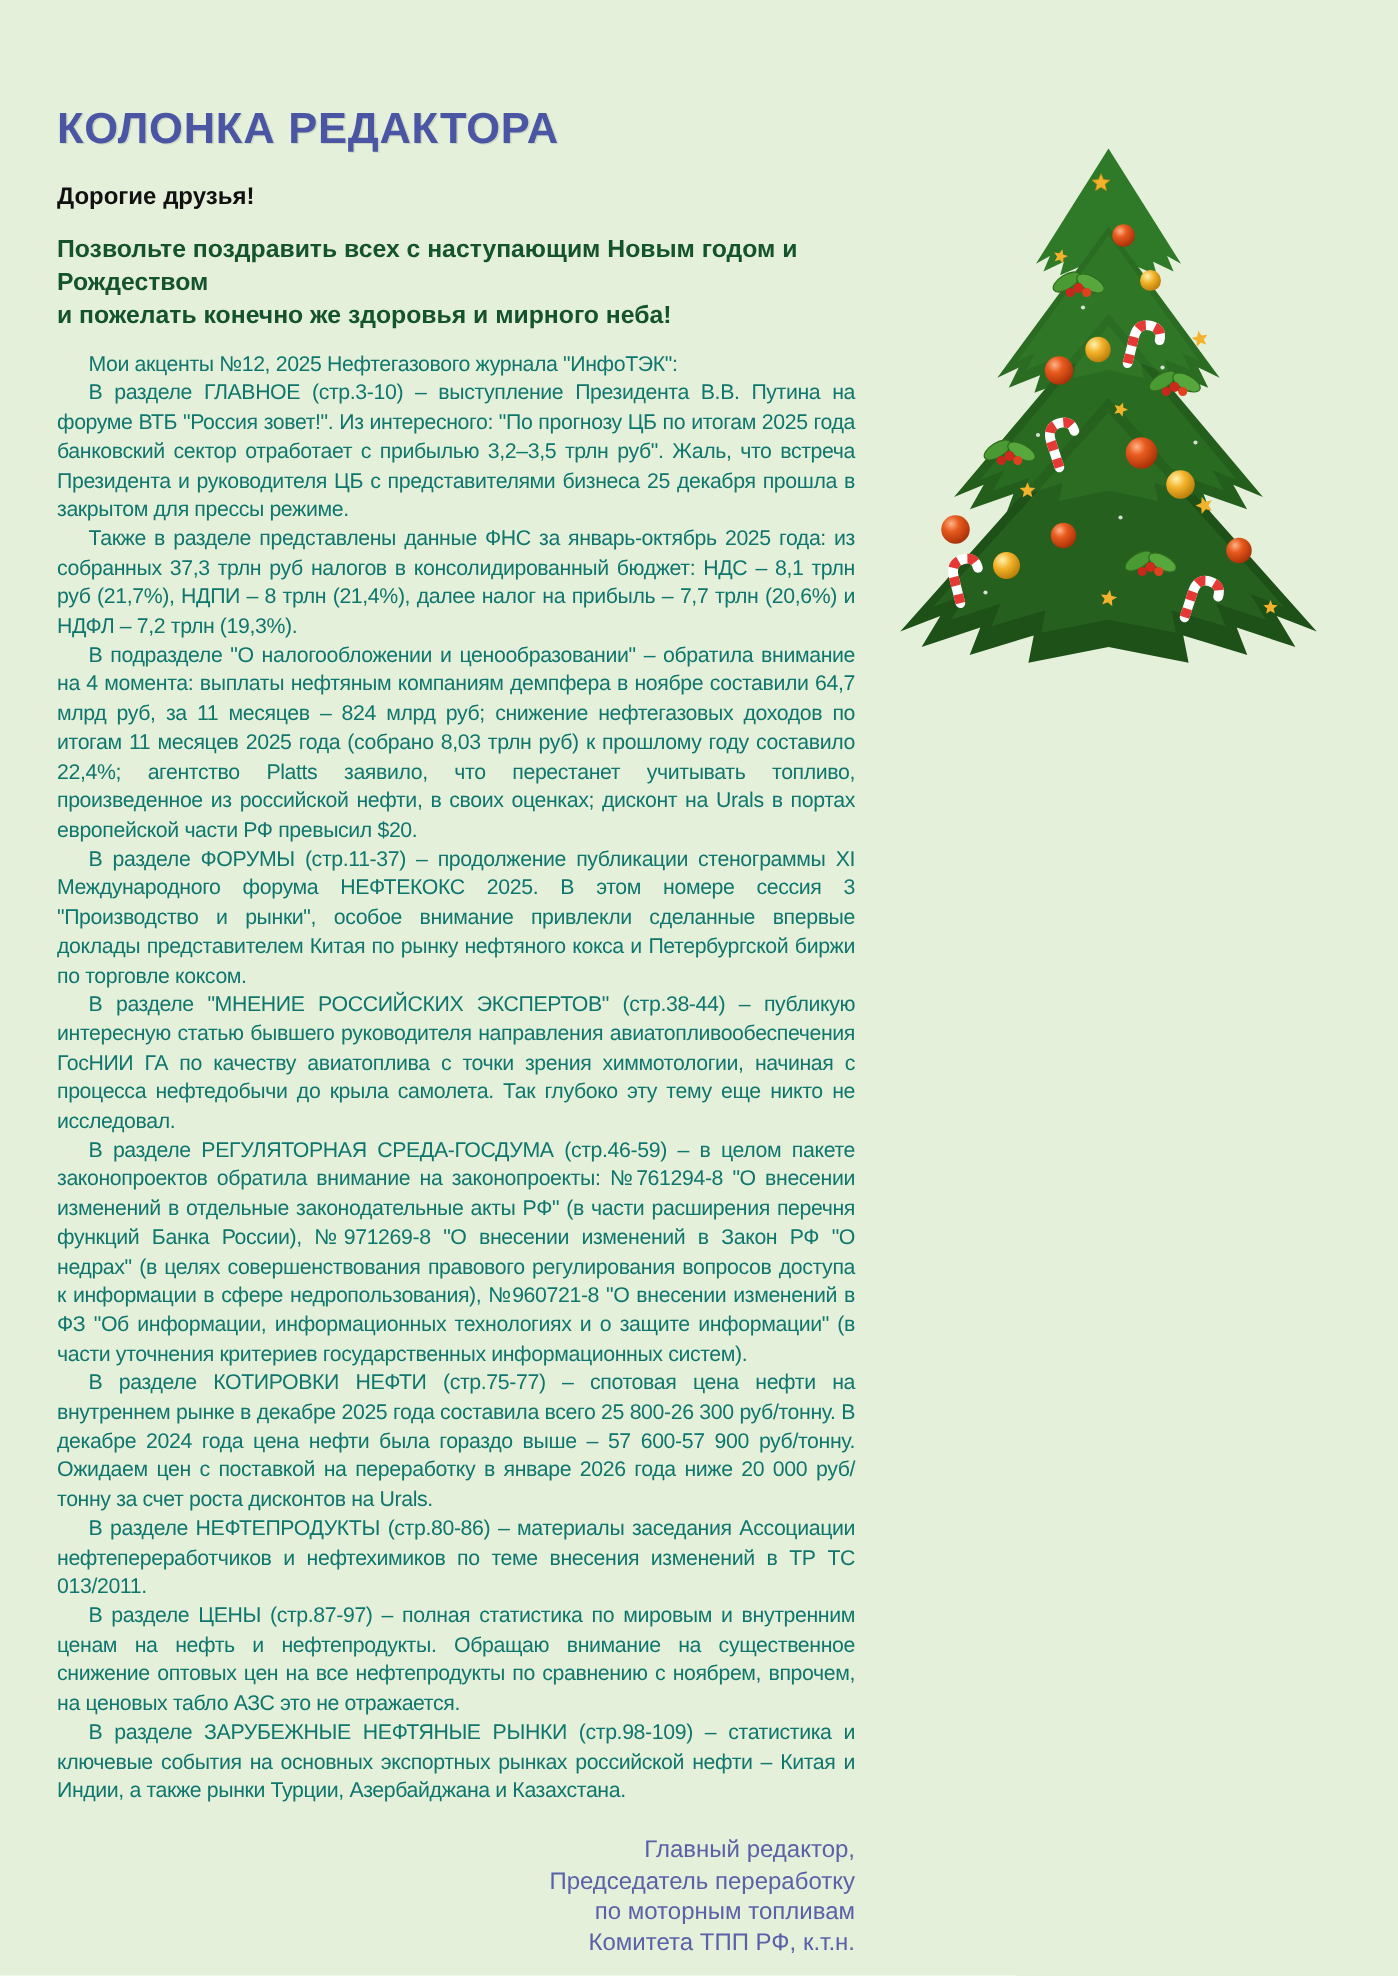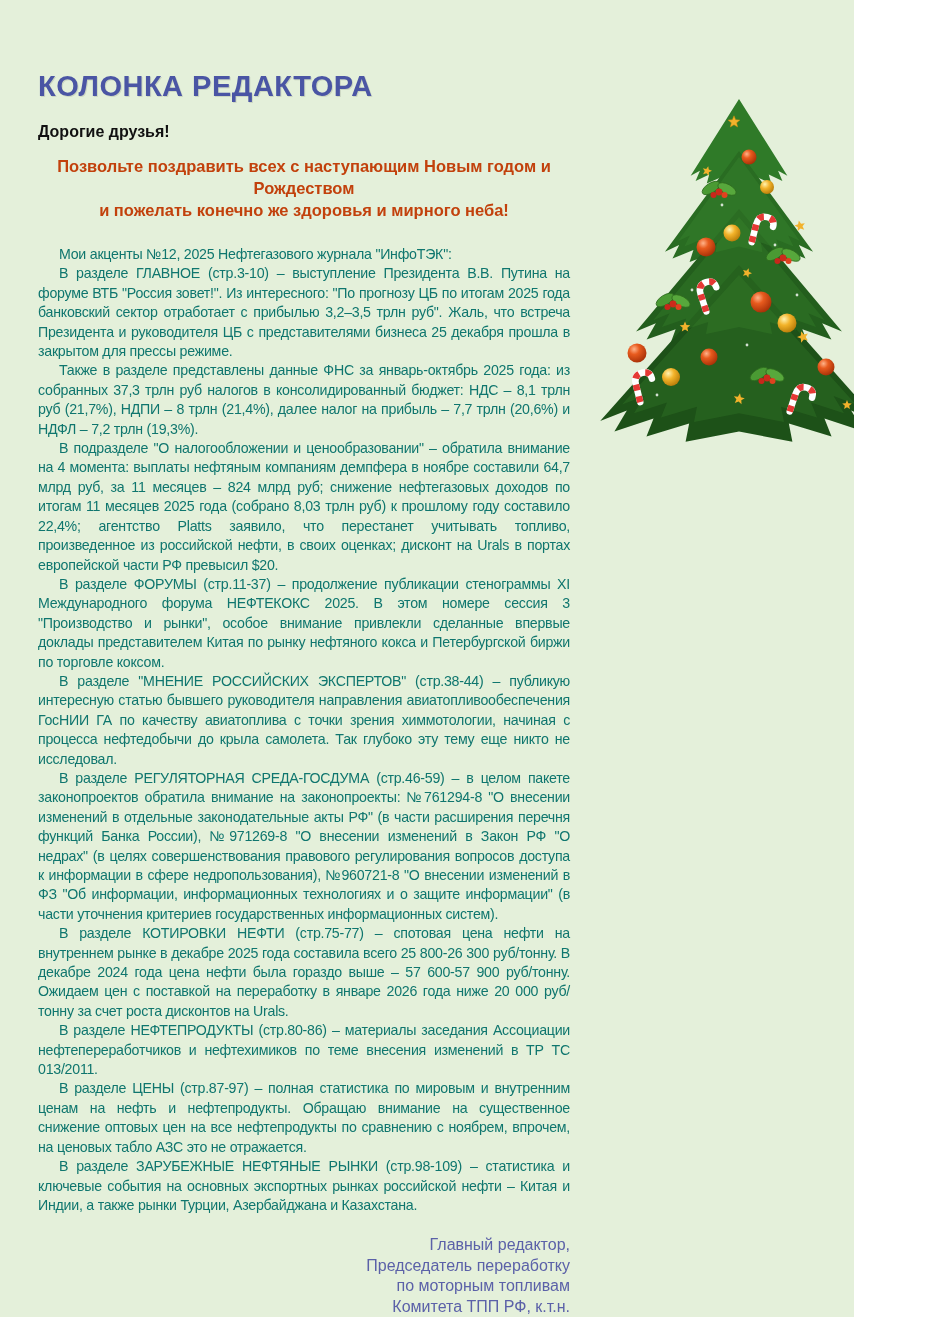--- a/index.html
+++ b/index.html
@@ -1,43 +1,42 @@
 <!DOCTYPE html>
 <html lang="ru"><head>
 <meta charset="utf-8">
 <style>
   html,body{margin:0;padding:0;}
   .page{
     position:relative;
-    width:854px;height:1317px;
+    width:932px;height:1317px;
     background:#e4f0da;
     font-family:"Liberation Sans",sans-serif;
     overflow:hidden;
   }
   .column{
     position:absolute;left:38px;top:70px;width:532px;
   }
   .page-title{
     margin:0 0 20px 0;
     font-size:29px;font-weight:bold;
     color:#4a55a4;
     letter-spacing:0.5px;
     text-shadow:1px 1px 0 rgba(160,170,150,0.35);
   }
   .greeting{
     text-align:left;
     font-size:16px;font-weight:bold;color:#111;
     margin:0 0 14px 0;
   }
   .holiday{
-    text-align:center;
     font-size:16.5px;font-weight:bold;
-    color:#c2410c;
+    color:#14532d;
     line-height:22px;
-    margin:0 0 24px 0;
+    margin:0 0 13px 0;
   }
   .body-text p{
     margin:0;
     font-size:14.2px;
     line-height:19.4px;
     letter-spacing:-0.25px;
     color:#0f766e;
     text-align:justify;
     text-indent:21px;
   }

